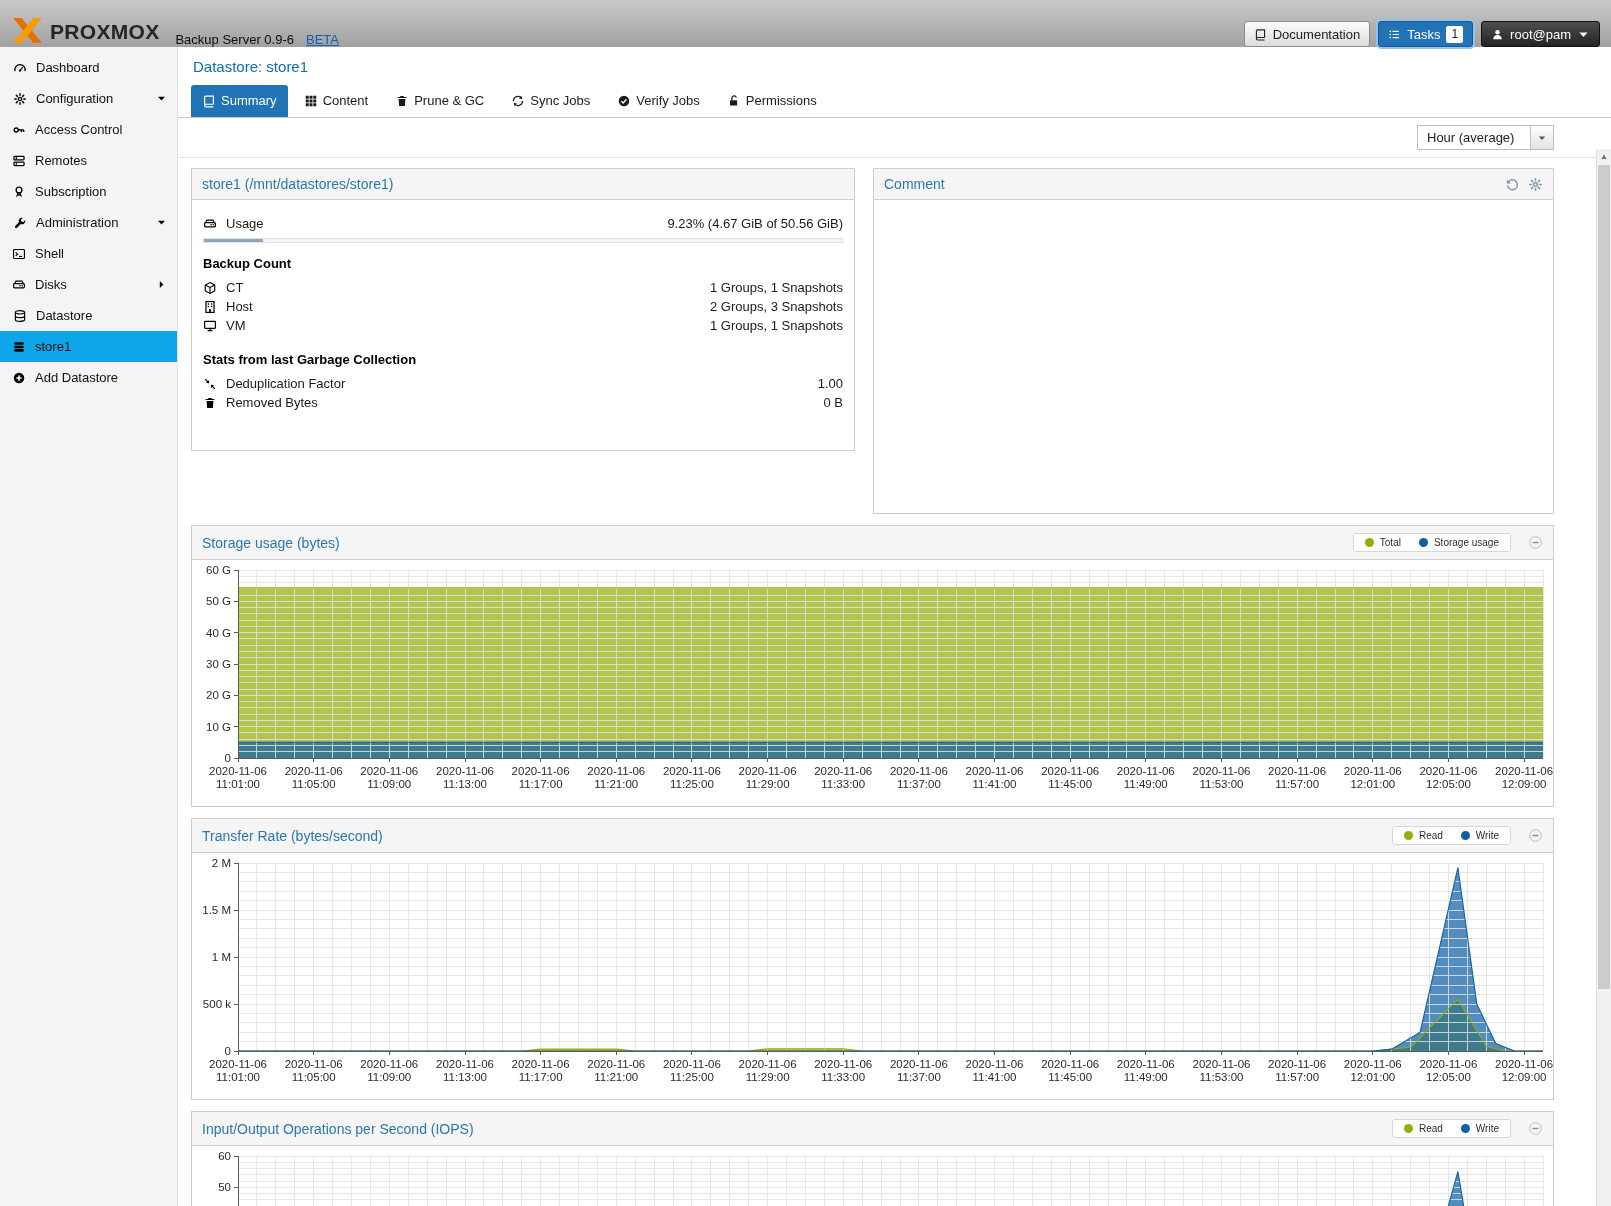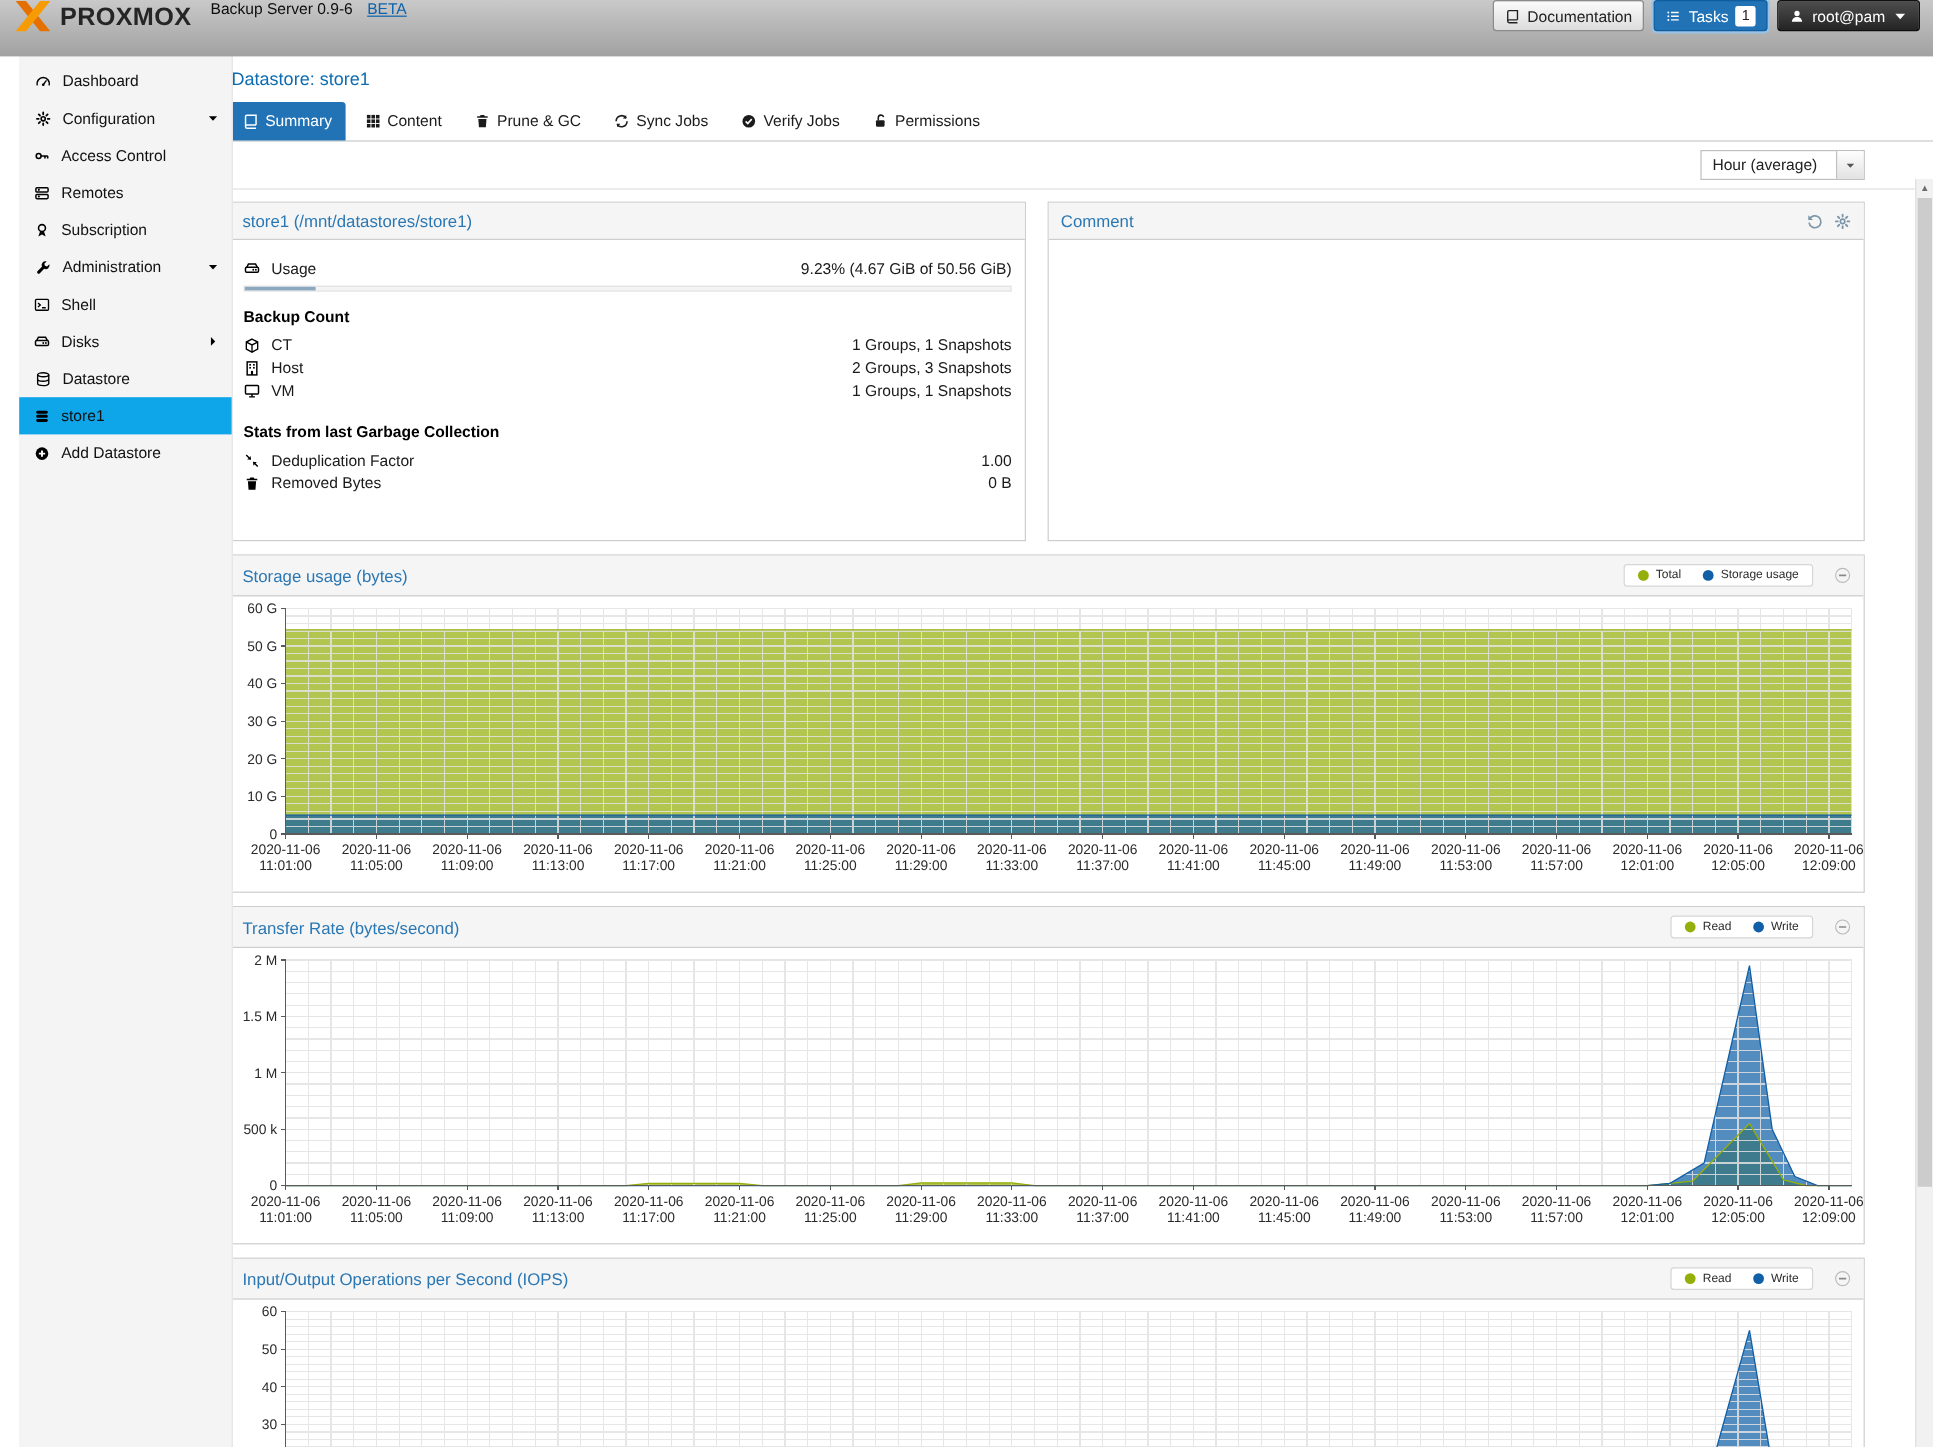--- a/index.html
+++ b/index.html
@@ -4,36 +4,36 @@
 <style>
   *{box-sizing:border-box}
   html,body{margin:0;padding:0;width:1611px;height:1206px;overflow:hidden;background:#fff;
     font-family:"Liberation Sans","DejaVu Sans",sans-serif;font-size:13px;color:#1a1a1a}
   .icn{display:inline-flex;width:15px;height:15px;flex:none}
   .icn svg{width:100%;height:100%}
   .icn-sm{width:10px;height:10px}
 
   
   .topbar{position:fixed;left:0;top:0;width:100%;height:47px;z-index:20;
-    background:linear-gradient(#c9c9c9,#a1a1a1);display:flex;align-items:flex-start;padding:0 11px;gap:8px}
+    background:linear-gradient(#c9c9c9,#a1a1a1);display:flex;align-items:flex-end;padding:0 11px;gap:8px}
   .brand{display:flex;align-items:center;gap:6px}
   .brand-name{font-size:21px;font-weight:bold;color:#252525;letter-spacing:.3px}
   .app-sub{font-size:13px;color:#0d0d0d;margin-left:8px}
   .beta{color:#0e62ab;text-decoration:underline;cursor:pointer;margin-left:4px}
   .top-actions{margin-left:auto;display:flex;gap:8px;align-items:center}
   .tbtn{display:flex;align-items:center;gap:6px;height:26px;padding:0 9px;border-radius:3px;
     font-size:13px;cursor:pointer;border:1px solid #8b8b8b;background:linear-gradient(#fcfcfc,#dcdcdc);color:#222;
     font-family:inherit}
   .tbtn .icn{width:13px;height:13px}
   .tbtn-tasks{background:#2173b6;border-color:#0f5c9e;color:#fff;box-shadow:0 0 0 2px #98c2e6}
   .badge{background:#fff;color:#222;border-radius:2px;padding:0 5px;font-size:12px;line-height:17px}
   .tbtn-user{background:linear-gradient(#4e4e4e,#242424);border-color:#101010;color:#fff}
 
   
-  .sidebar{position:fixed;left:16px;top:47px;bottom:0;width:178px;background:#f4f4f4;
+  .sidebar{position:fixed;left:0;top:47px;bottom:0;width:178px;background:#f4f4f4;
     border-right:1px solid #e4e4e4;padding-top:5px;z-index:10}
   .sb-item{display:flex;align-items:center;gap:9px;height:31px;padding:0 10px 0 13px;cursor:pointer;color:#111}
   .sb-item .icn{color:#000;width:14px;height:14px}
   .sb-item.lvl1{padding-left:12px}
   .sb-item.selected{background:#0ea5e9}
   .sb-caret{margin-left:auto;display:flex;color:#444}
   .sb-caret .icn{width:11px;height:11px}
 
   
   .main{position:absolute;left:178px;top:47px;right:0;bottom:0;display:flex;flex-direction:column;background:#fff}
@@ -55,21 +55,21 @@
   
   .panel{border:1px solid #cdcdcd;background:#fff}
   .panel-header{display:flex;align-items:center;background:#f5f5f5;border-bottom:1px solid #cdcdcd;
     padding:7px 10px;gap:8px}
   .panel-title{color:#2a77b3;font-size:14px}
   .spacer{flex:1}
   .tool{color:#7d96a9;cursor:pointer;display:flex}
   .tool .icn{width:15px;height:15px}
   .panel-row{display:flex;gap:18px;margin-bottom:11px}
   .panel-summary{width:664px;flex:none;height:283px}
-  .panel-comment{flex:1;height:283px}
+  .panel-comment{flex:1;height:346px}
   .panel-body{padding:14px 11px 0}
   .stat-row{display:flex;align-items:center;height:19px;font-size:13px}
   .stat-row .icn{width:14px;height:14px;margin-right:9px;color:#000}
   .stat-row .val{margin-left:auto}
   .pbar{height:5px;border:1px solid #e3e3e3;background:#f4f4f4;margin:5px 0 3px}
   .pbar-fill{height:100%;background:#8aa9c1}
   .section-title{font-weight:bold;margin:13px 0 7px;color:#000}
   .section-title.gc{margin-top:17px}
 
   

